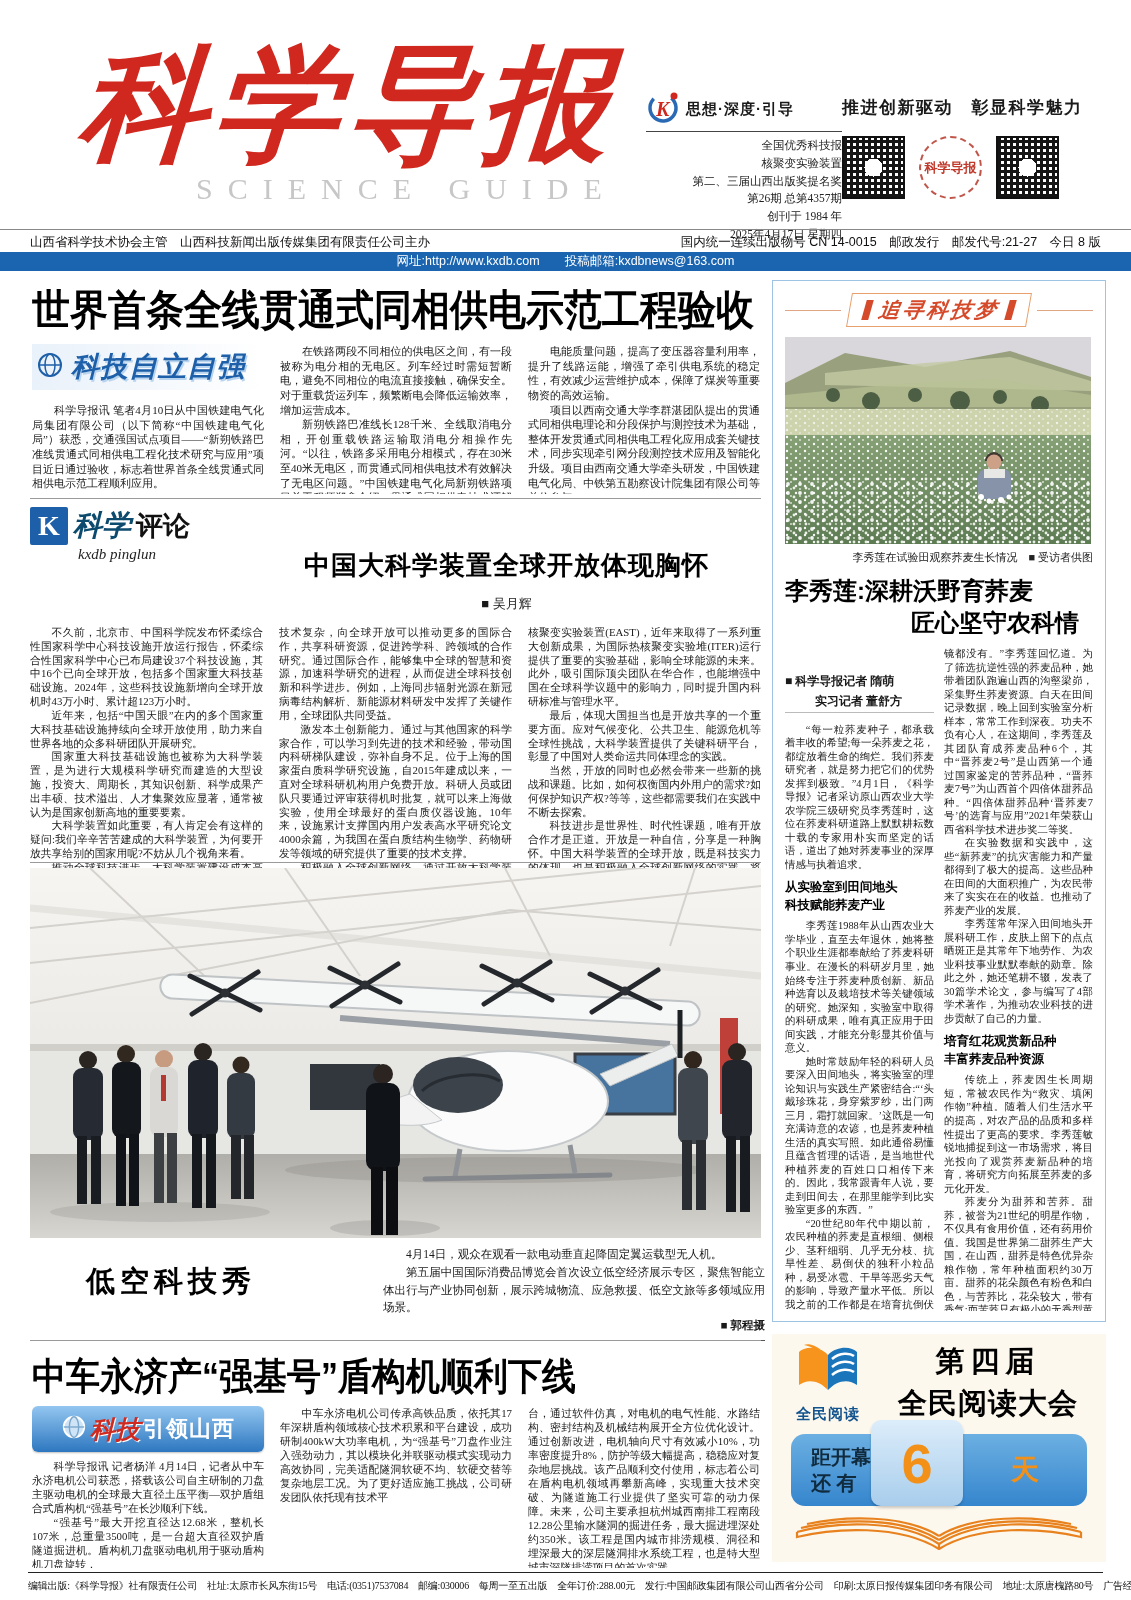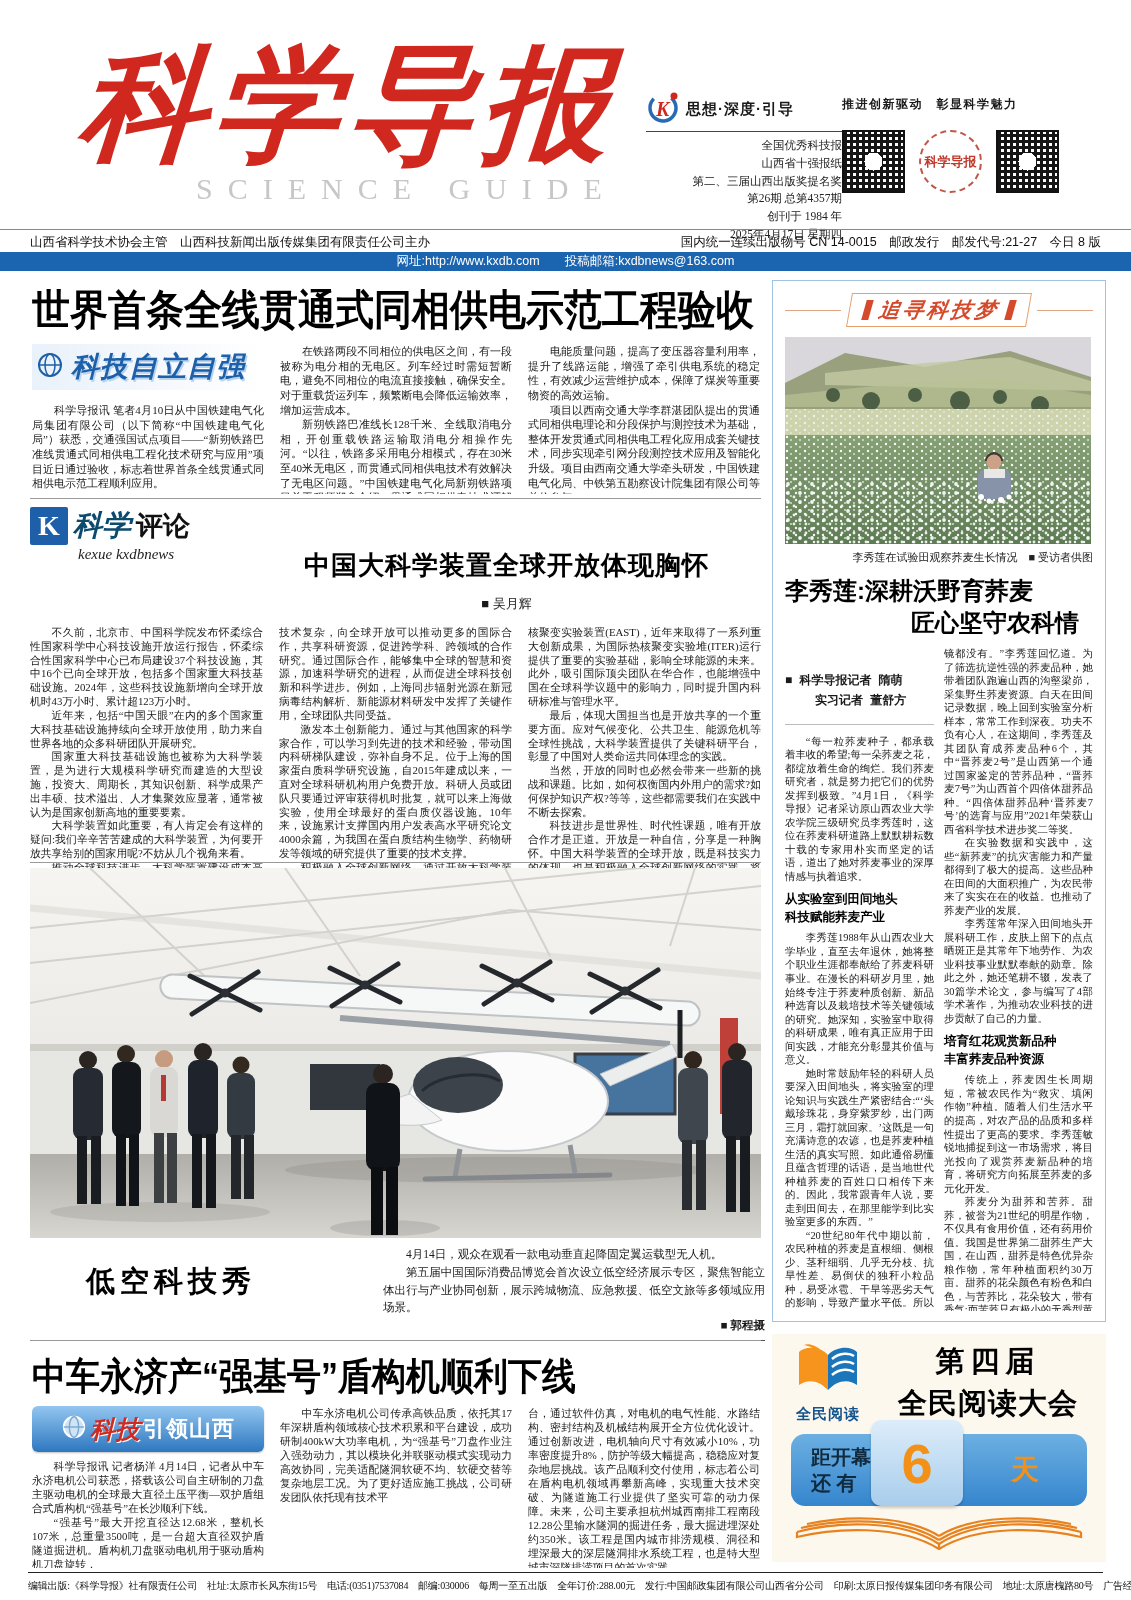--- a/index.html
+++ b/index.html
@@ -10,21 +10,21 @@
   
   .mh-title { position:absolute; left:80px; top:40px; font-size:126px; line-height:1.05; font-weight:900;
               font-style:italic; color:#d0281e; letter-spacing:8px; transform:skewX(-4deg); }
   .mh-sub { position:absolute; left:196px; top:172px; font-size:30px; letter-spacing:15px; color:#c7c7c7;
             font-family:"Liberation Serif", serif; }
   .mh-mid { position:absolute; left:646px; top:90px; width:196px; }
   .mh-tagrow { display:flex; align-items:center; gap:6px; border-bottom:1px solid #444; padding-bottom:3px; margin-bottom:5px; }
   .mh-tagline { font-size:15px; font-weight:bold; font-family:"Liberation Sans",sans-serif; letter-spacing:1px; }
   .mh-honors { text-align:right; font-size:11.5px; line-height:1.55; color:#222; }
   .mh-right { position:absolute; left:842px; top:96px; width:268px; }
-  .mh-motto { font-size:12px; font-weight:bold; font-family:"Liberation Sans",sans-serif; letter-spacing:1.5px; white-space:nowrap; }
+  .mh-motto { font-size:17px; font-weight:bold; font-family:"Liberation Sans",sans-serif; letter-spacing:1.5px; white-space:nowrap; }
   .mh-qrs { display:flex; gap:14px; margin-top:17px; }
   .qr { width:63px; height:63px; position:relative; }
   .qr-sq { background:
       radial-gradient(circle at 50% 50%, #fff 0 9px, transparent 9px),
       repeating-linear-gradient(0deg,#151515 0 3px,transparent 3px 6px),
       repeating-linear-gradient(90deg,#151515 0 3px,#fff 3px 6px); border:2px solid #111; }
   .qr-round { border-radius:50%; border:2px dashed #c0564a; background:#fff; display:flex; align-items:center;
       justify-content:center; color:#c0392b; font-size:13px; font-weight:bold; line-height:1.05; text-align:center; }
   .mh-rule { position:absolute; left:0; top:229px; width:1131px; border-top:1px solid #888; }
   .pub-row { position:absolute; left:30px; top:234px; width:1071px; display:flex; justify-content:space-between;
@@ -99,22 +99,22 @@
   .dream-txt { font-size:21px; font-weight:900; font-style:italic; color:#d54a2a; letter-spacing:3px;
                font-family:"Liberation Sans",sans-serif; white-space:nowrap; }
   .feat-photo { width:306px; height:207px; margin-top:10px; overflow:hidden; }
   .feat-cap { font-size:11px; margin-top:6px; text-align:right; color:#222; }
   .feat-h1 { font-size:24px; font-weight:900; font-family:"Liberation Sans",sans-serif; margin-top:10px; color:#000; }
   .feat-h2 { font-size:24px; font-weight:900; font-family:"Liberation Sans",sans-serif; text-align:right;
              padding-right:14px; color:#000; }
   .feat-body { display:flex; gap:10px; margin-top:8px; height:664px; overflow:hidden;
                font-size:10.4px; line-height:1.3; text-align:justify; }
   .feat-body > div { flex:1; }
-  .feat-byline { font-size:12px; font-weight:bold; font-family:Liberation Mono, monospace; margin:24px 0 10px;
-                 border-bottom:1px solid #bbb; padding-bottom:12px; line-height:1.7; }
+  .feat-byline { font-size:12px; font-weight:bold; font-family:Liberation Serif, serif; margin:24px 0 10px;
+                 border-bottom:1px solid #bbb; padding-bottom:0; line-height:1.7; }
   .feat-byline .l2 { padding-left:2.5em; }
   .feat-sub { font-size:12.5px; font-weight:bold; font-family:"Liberation Sans",sans-serif; margin:8px 0 5px;
               line-height:1.4; color:#000; }
 
   
   .ad { position:absolute; left:772px; top:1334px; width:334px; height:228px; background:#fdf8ee; padding:8px 12px; }
   .ad-top { display:flex; align-items:center; gap:10px; }
   .ad-logo { width:88px; text-align:center; }
   .ad-logo-txt { font-size:15px; font-weight:900; color:#14548e; font-family:"Liberation Sans",sans-serif; letter-spacing:1px; }
   .ad-title { flex:1; text-align:center; font-weight:900; color:#000; }
@@ -150,21 +150,21 @@
         <svg width="34" height="34" viewBox="0 0 34 34">
           <circle cx="17" cy="18" r="13" fill="none" stroke="#2a6ab5" stroke-width="3.5" stroke-dasharray="62 20" transform="rotate(-50 17 18)"></circle>
           <circle cx="28" cy="6" r="3.5" fill="#d0281e"></circle>
           <text x="10" y="26" font-size="20" font-style="italic" font-weight="bold" fill="#d0281e" font-family="Liberation Serif, serif">K</text>
         </svg>
       </span>
       <span class="mh-tagline">思想·深度·引导</span>
     </div>
     <div class="mh-honors">
       <div>全国优秀科技报</div>
-      <div>山西省十强报纸</div>
+      <div>核聚变实验装置</div>
       <div>第二、三届山西出版奖提名奖</div>
       <div>第26期 总第4357期</div>
       <div>创刊于 1984 年</div>
       <div>2025年4月17日 星期四</div>
     </div>
   </div>
 
   <div class="mh-right">
     <div class="mh-motto">推进创新驱动　彰显科学魅力</div>
     <div class="mh-qrs">
@@ -213,21 +213,21 @@
   <div class="rule" style="top:498px;"></div>
 
   <div class="a2">
     <div class="a2-head">
       <div class="a2-logo">
         <div class="a2-logo-row">
           <span class="k-box">K</span>
           <span class="kexue">科学</span>
           <span class="pinglun">评论</span>
         </div>
-        <div class="pinyin">kexue kxdbnews</div>
+        <div class="pinyin">kxdb pinglun</div>
       </div>
       <div class="a2-titlewrap">
         <div class="a2-title">中国大科学装置全球开放体现胸怀</div>
         <div class="a2-byline">■ 吴月辉</div>
       </div>
     </div>
     <div class="a2-body">
       <div>
         <p class="ind">不久前，北京市、中国科学院发布怀柔综合性国家科学中心科技设施开放运行报告，怀柔综合性国家科学中心已布局建设37个科技设施，其中16个已向全球开放，包括多个国家重大科技基础设施。2024年，这些科技设施新增向全球开放机时43万小时、累计超123万小时。</p>
         <p class="ind">近年来，包括“中国天眼”在内的多个国家重大科技基础设施持续向全球开放使用，助力来自世界各地的众多科研团队开展研究。</p>

